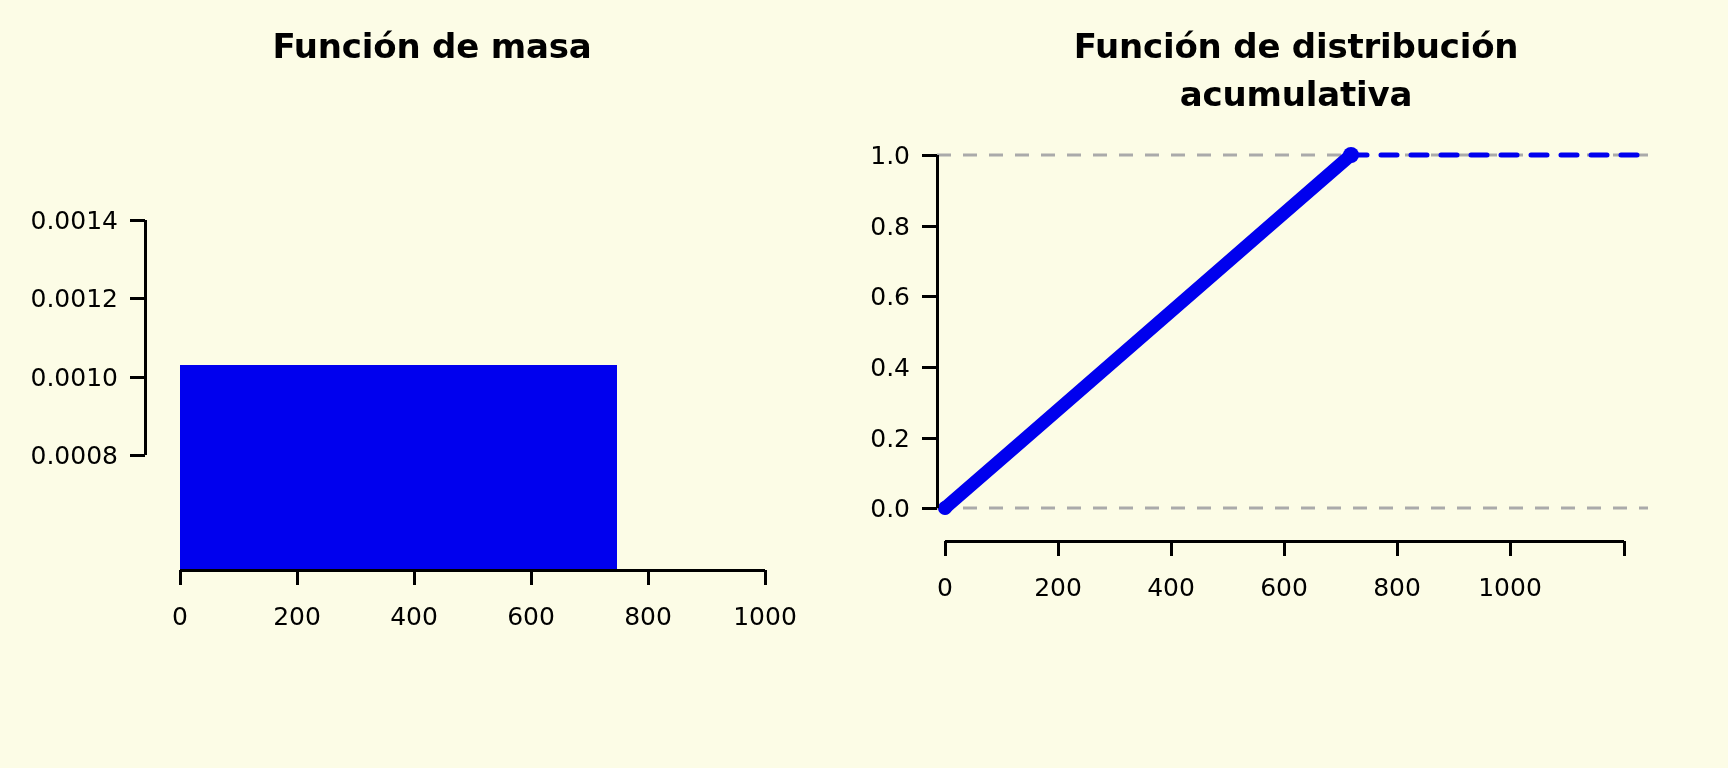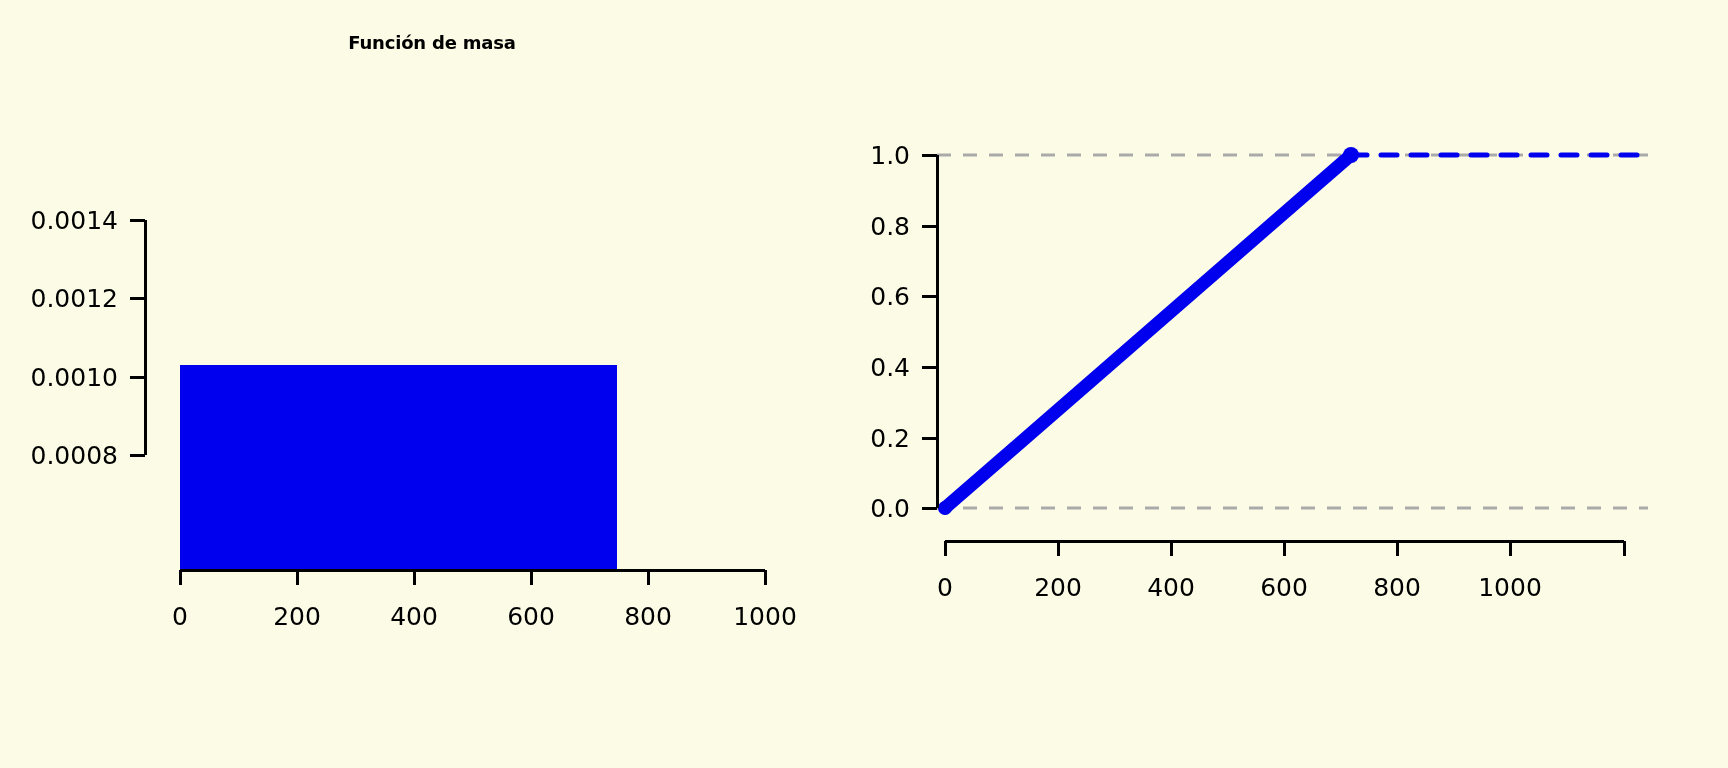--- a/index.html
+++ b/index.html
@@ -22,26 +22,26 @@
   .panel {
     position: absolute;
     top: 0;
     height: 768px;
   }
   #panel-pmf { left: 0; width: 864px; }
   #panel-cdf { left: 864px; width: 864px; }
 
   .chart-title {
     position: absolute;
-    top: 30px;
+    top: 22px;
     width: 100%;
     text-align: center;
     font-family: "DejaVu Sans", sans-serif;
     font-weight: bold;
-    font-size: 18px;
+    font-size: 34px;
     line-height: 1.42;
     color: #000000;
     letter-spacing: -0.2px;
   }
   .title-line { display: block; }
 
   .plotsvg {
     position: absolute;
     left: 0;
     top: 0;
@@ -97,20 +97,24 @@
       <text class="axis-label axis-label-x" x="297" y="625">200</text>
       <text class="axis-label axis-label-x" x="414" y="625">400</text>
       <text class="axis-label axis-label-x" x="531" y="625">600</text>
       <text class="axis-label axis-label-x" x="648" y="625">800</text>
       <text class="axis-label axis-label-x" x="765" y="625">1000</text>
     </svg>
   </div>
 
   <div class="panel" id="panel-cdf">
 
+    <div class="chart-title">
+      <span class="title-line">Función de distribución</span>
+      <span class="title-line">acumulativa</span>
+    </div>
 
     <svg class="plotsvg" width="864" height="768" viewBox="0 0 864 768">
 
       <g stroke="#AAAAAA" stroke-width="3" stroke-dasharray="14 12" fill="none">
         <path d="M73,155 L784,155"></path>
         <path d="M73,508 L784,508"></path>
       </g>
 
       <g stroke="#0000EE" stroke-width="5" fill="none" stroke-linecap="round">
         <path d="M487,155 L784,155" stroke-dasharray="16 14"></path>

